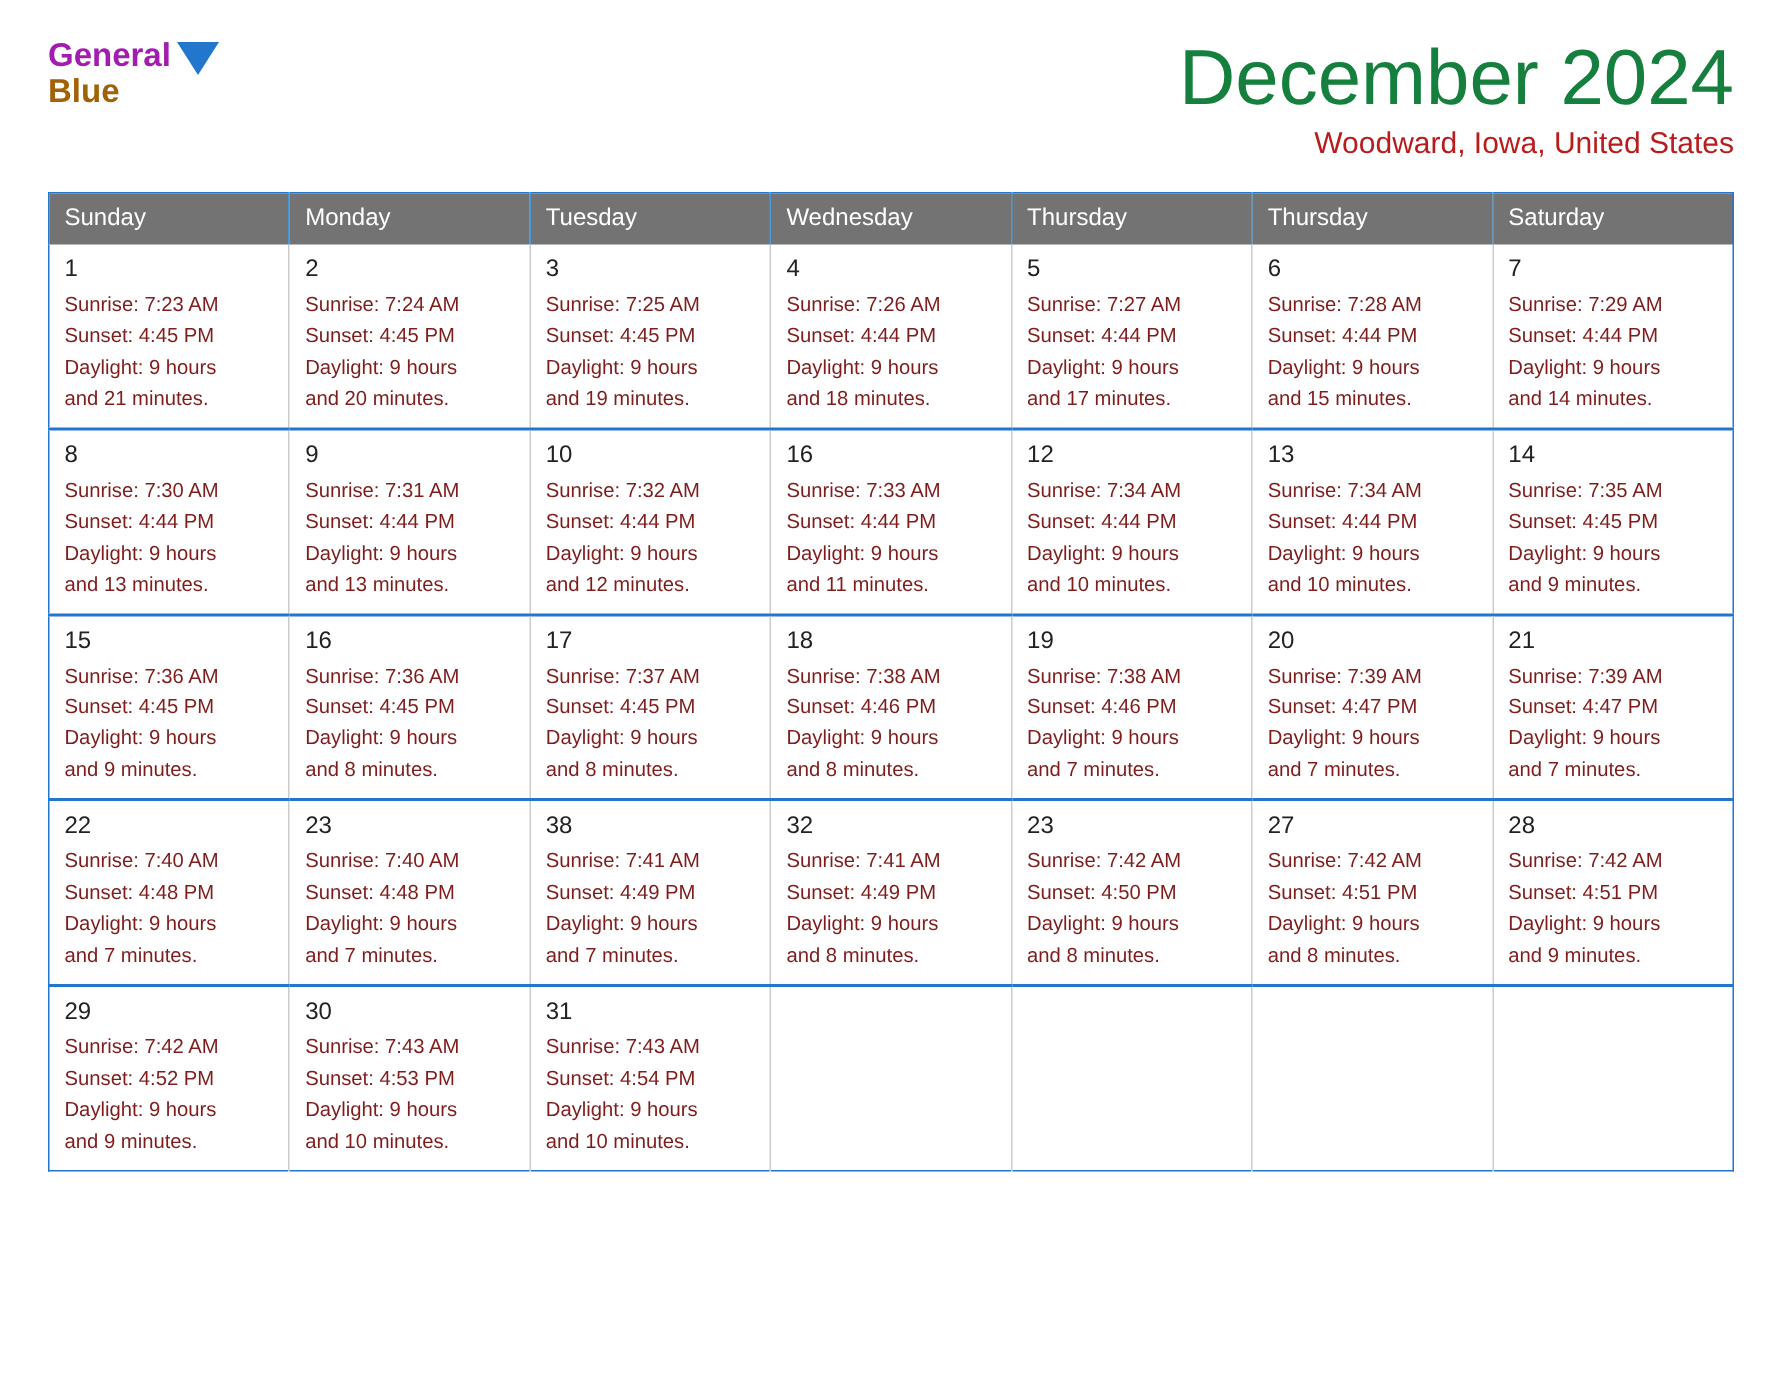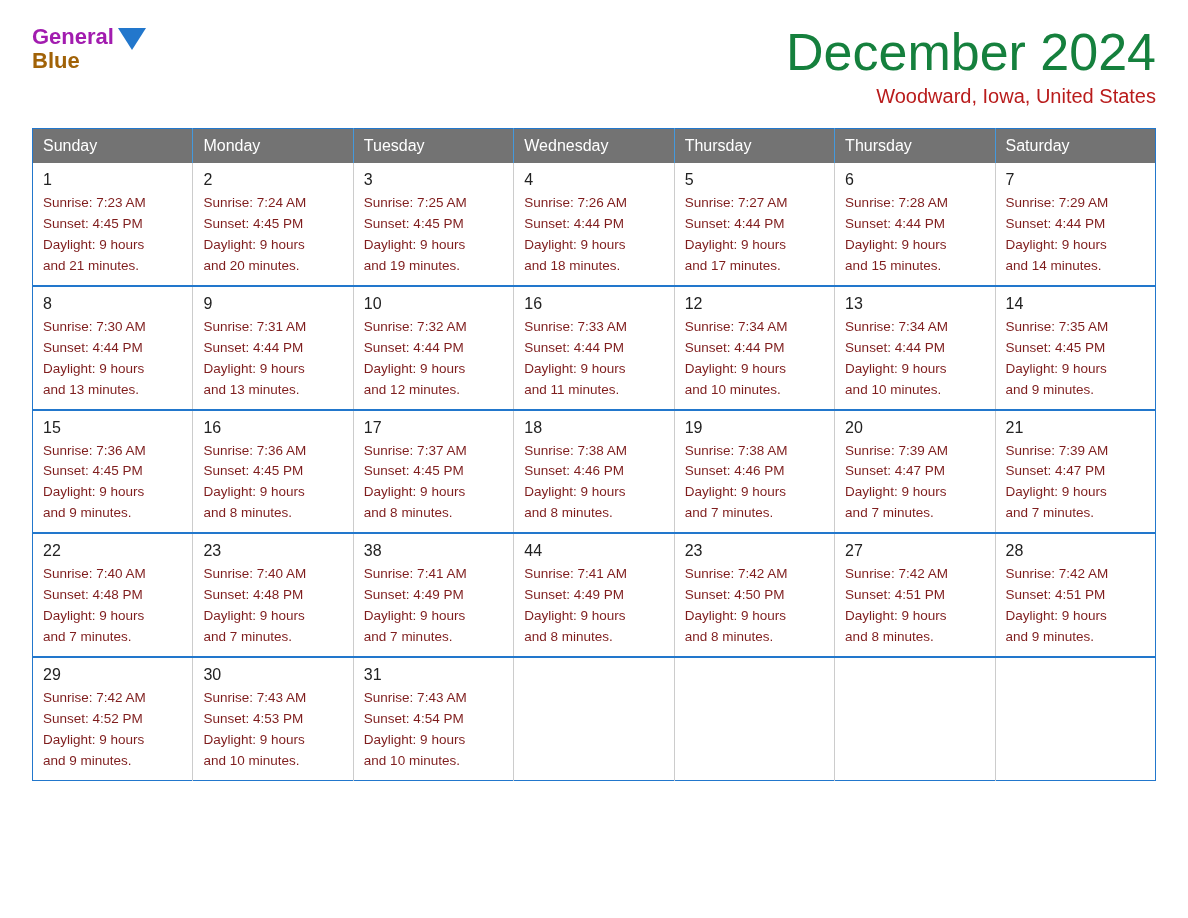--- a/index.html
+++ b/index.html
@@ -162,21 +162,21 @@
         <td><span class="day-number">17</span><span class="day-info">Sunrise: 7:37 AM<br>Sunset: 4:45 PM<br>Daylight: 9 hours<br>and 8 minutes.</span></td>
         <td><span class="day-number">18</span><span class="day-info">Sunrise: 7:38 AM<br>Sunset: 4:46 PM<br>Daylight: 9 hours<br>and 8 minutes.</span></td>
         <td><span class="day-number">19</span><span class="day-info">Sunrise: 7:38 AM<br>Sunset: 4:46 PM<br>Daylight: 9 hours<br>and 7 minutes.</span></td>
         <td><span class="day-number">20</span><span class="day-info">Sunrise: 7:39 AM<br>Sunset: 4:47 PM<br>Daylight: 9 hours<br>and 7 minutes.</span></td>
         <td><span class="day-number">21</span><span class="day-info">Sunrise: 7:39 AM<br>Sunset: 4:47 PM<br>Daylight: 9 hours<br>and 7 minutes.</span></td>
       </tr>
       <tr>
         <td><span class="day-number">22</span><span class="day-info">Sunrise: 7:40 AM<br>Sunset: 4:48 PM<br>Daylight: 9 hours<br>and 7 minutes.</span></td>
         <td><span class="day-number">23</span><span class="day-info">Sunrise: 7:40 AM<br>Sunset: 4:48 PM<br>Daylight: 9 hours<br>and 7 minutes.</span></td>
         <td><span class="day-number">38</span><span class="day-info">Sunrise: 7:41 AM<br>Sunset: 4:49 PM<br>Daylight: 9 hours<br>and 7 minutes.</span></td>
-        <td><span class="day-number">44</span><span class="day-info">Sunrise: 7:41 AM<br>Sunset: 4:49 PM<br>Daylight: 9 hours<br>and 8 minutes.</span></td>
+        <td><span class="day-number">32</span><span class="day-info">Sunrise: 7:41 AM<br>Sunset: 4:49 PM<br>Daylight: 9 hours<br>and 8 minutes.</span></td>
         <td><span class="day-number">23</span><span class="day-info">Sunrise: 7:42 AM<br>Sunset: 4:50 PM<br>Daylight: 9 hours<br>and 8 minutes.</span></td>
         <td><span class="day-number">27</span><span class="day-info">Sunrise: 7:42 AM<br>Sunset: 4:51 PM<br>Daylight: 9 hours<br>and 8 minutes.</span></td>
         <td><span class="day-number">28</span><span class="day-info">Sunrise: 7:42 AM<br>Sunset: 4:51 PM<br>Daylight: 9 hours<br>and 9 minutes.</span></td>
       </tr>
       <tr>
         <td><span class="day-number">29</span><span class="day-info">Sunrise: 7:42 AM<br>Sunset: 4:52 PM<br>Daylight: 9 hours<br>and 9 minutes.</span></td>
         <td><span class="day-number">30</span><span class="day-info">Sunrise: 7:43 AM<br>Sunset: 4:53 PM<br>Daylight: 9 hours<br>and 10 minutes.</span></td>
         <td><span class="day-number">31</span><span class="day-info">Sunrise: 7:43 AM<br>Sunset: 4:54 PM<br>Daylight: 9 hours<br>and 10 minutes.</span></td>
         <td class="empty-cell"></td>
         <td class="empty-cell"></td>

